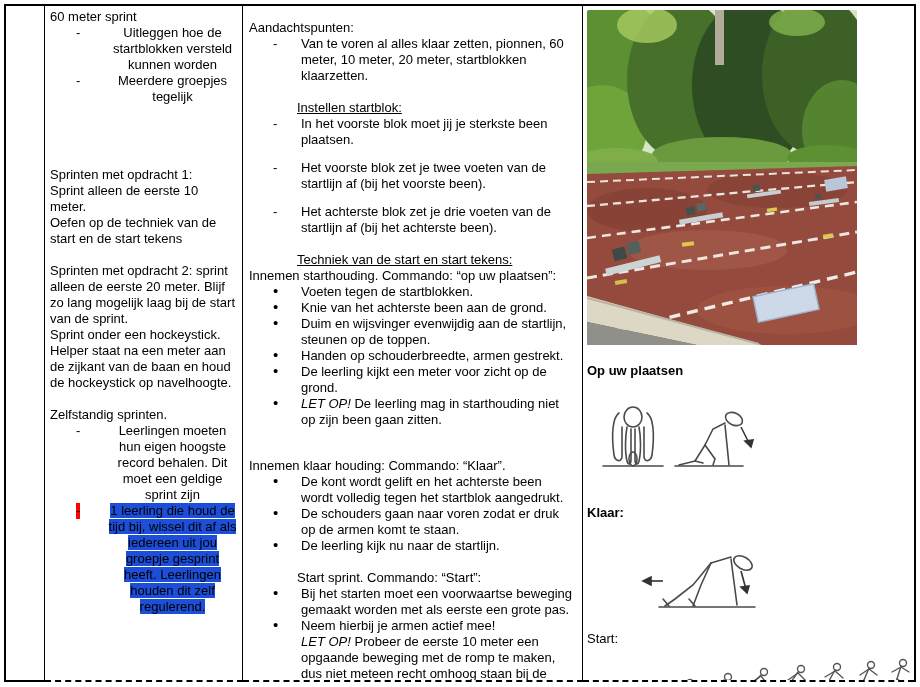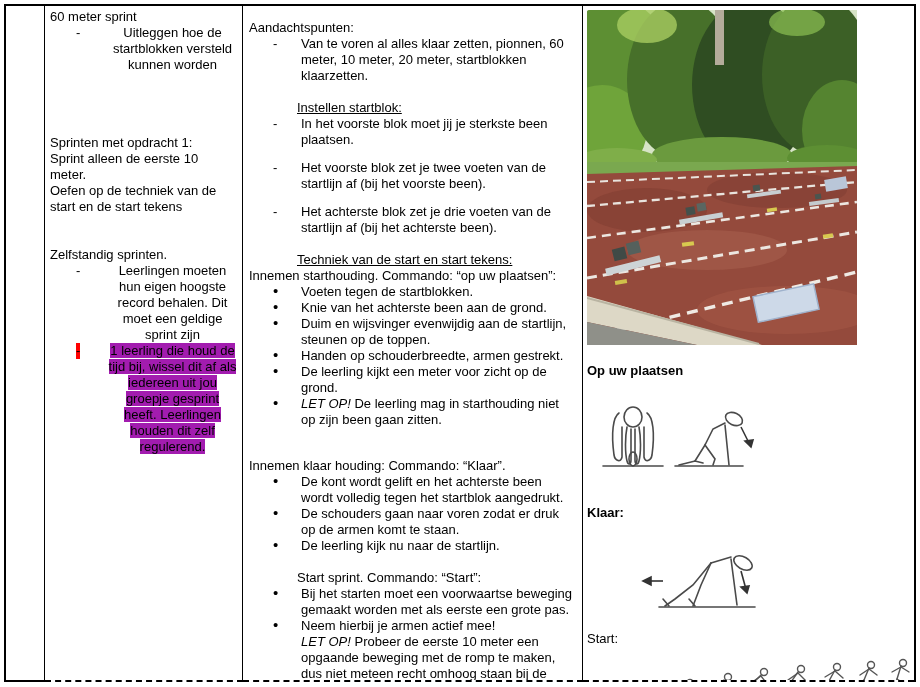--- a/index.html
+++ b/index.html
@@ -24,21 +24,21 @@
   .dl-mid li{padding-left:52px;}
   .dl-mid li::before{content:"-";position:absolute;left:24px;top:0;}
   
   .bl li{padding-left:52px;}
   .bl li::before{content:"\2022";position:absolute;left:24px;top:-1px;font-size:15px;}
   .gap-lg{height:62px;}
   .gap-para{height:16px;}
   .mt16{margin-top:16px;margin-left:48px;}
   .mt12{margin-top:12px;}
   .mt30{margin-top:30px;}
-  .hl-li .hl{background:#a21caf;margin-top:44px;}
+  .hl-li .hl{background:#1d4ed8;margin-top:44px;}
   .hl-li::before{background:#ff0000;}
   
   .photo-wrap{width:270px;height:335px;}
   .caption{font-weight:bold;margin-top:18px;}
   .fig1{margin-top:24px;margin-left:4px;}
   .fig2{margin-top:16px;margin-left:48px;}
   .fig3{margin-top:8px;}
   .klaar-label{font-weight:bold;margin-top:26px;}
   .start-label{font-weight:normal;margin-top:14px;}
   svg{display:block;}
@@ -47,26 +47,30 @@
 <body>
 
 <div class="doc-table">
 
   <div class="col col-1"></div>
 
   <div class="col col-2">
     <p class="bold">60 meter sprint</p>
     <ul class="dl">
       <li><span>Uitleggen hoe de startblokken versteld kunnen worden</span></li>
+      <li><span>Meerdere groepjes tegelijk</span></li>
     </ul>
     <div class="gap-lg"></div>
     <p class="preline">Sprinten met opdracht 1:
 Sprint alleen de eerste 10 meter.
 Oefen op de techniek van de start en de start tekens</p>
     <div class="gap-para"></div>
+    <p class="preline">Sprinten met opdracht 2: sprint alleen de eerste 20 meter. Blijf zo lang mogelijk laag bij de start van de sprint.
+Sprint onder een hockeystick.
+Helper staat na een meter aan de zijkant van de baan en houd de hockeystick op navelhoogte.</p>
     <div class="gap-para"></div>
     <p>Zelfstandig sprinten.</p>
     <ul class="dl">
       <li><span>Leerlingen moeten hun eigen hoogste record behalen. Dit moet een geldige sprint zijn</span></li>
       <li class="hl-li"><span class="hl">1 leerling die houd de tijd bij, wissel dit af als iedereen uit jou groepje gesprint heeft. Leerlingen houden dit zelf regulerend.</span></li>
     </ul>
   </div>
 
   <div class="col col-3">
     <p class="bold">Aandachtspunten:</p>

